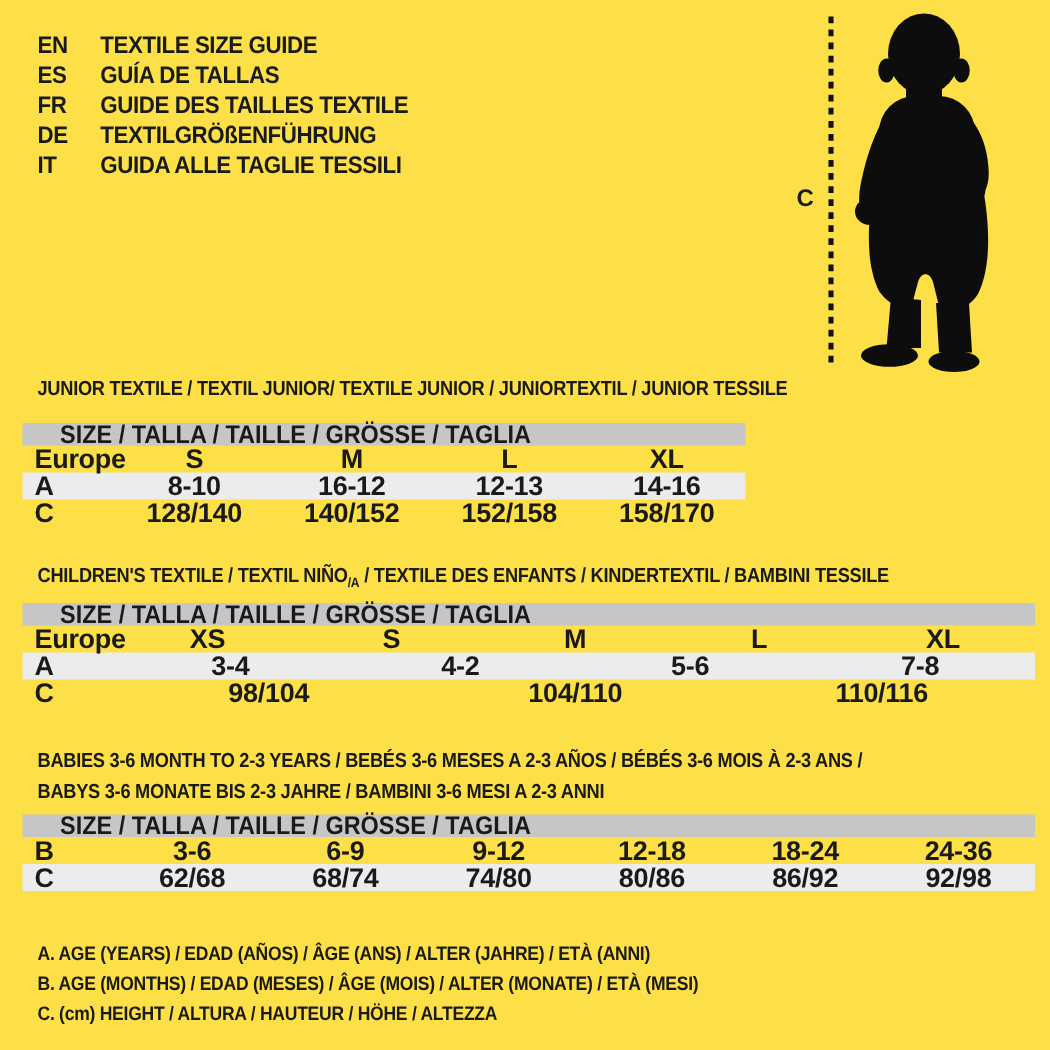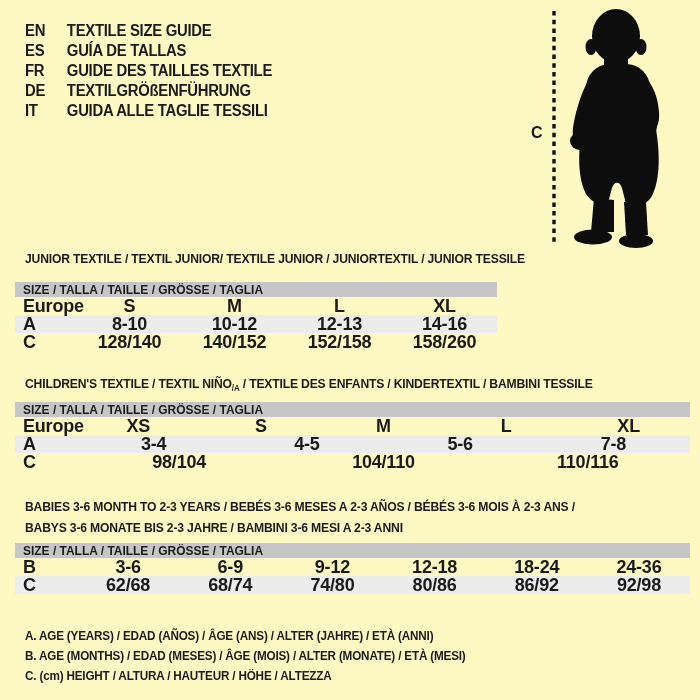--- a/index.html
+++ b/index.html
@@ -1,17 +1,17 @@
 <!DOCTYPE html>
 <html><head>
 <meta charset="utf-8">
 <style>
   html,body{margin:0;padding:0;background:#fff;}
   #canvas{
-    position:relative;width:700px;height:700px;background:#fef9c3;overflow:hidden;
+    position:relative;width:700px;height:700px;background:#fde047;overflow:hidden;
     font-family:"Liberation Sans",sans-serif;font-weight:bold;color:#1a1a1a;
   }
   
   .langs{position:absolute;left:25px;top:21px;font-size:16px;line-height:20px;
          letter-spacing:-0.3px;transform:scaleX(0.93);transform-origin:left top;}
   .lang-row{display:flex;}
   .lang-code{width:45px;}
   
   .figure-svg{position:absolute;left:528px;top:2px;}
   .c-label{position:absolute;left:531px;top:124px;font-size:16px;}
@@ -20,21 +20,21 @@
              white-space:nowrap;transform:scaleX(0.9);transform-origin:left top;}
   #title-junior{top:251px;}
   #title-children{top:376px;}
   #title-babies{top:496px;line-height:21px;}
   .subscript{font-size:9px;vertical-align:-3px;}
   
   .stable{position:absolute;left:15px;}
   #table-junior{top:282px;width:482px;}
   #table-children{top:402px;width:675px;}
   #table-babies{top:543px;width:675px;}
-  .size-bar{height:15px;background:#c6c6c6;font-size:13px;line-height:15px;padding-left:8px;}
+  .size-bar{height:15px;background:#c6c6c6;font-size:17px;line-height:15px;padding-left:25px;}
   .size-bar span{display:inline-block;transform:scaleX(0.92);transform-origin:left center;white-space:nowrap;}
   .trow{display:flex;height:18px;line-height:18px;font-size:18px;letter-spacing:-0.2px;}
   .trow.alt{background:#ececec;}
   .tlabel{width:62px;padding-left:8px;box-sizing:border-box;}
   .tcell{flex:1;text-align:center;}
   
   .footnotes{position:absolute;left:25px;top:626px;font-size:13px;line-height:20px;
              letter-spacing:-0.2px;transform:scaleX(0.9);transform-origin:left top;white-space:nowrap;}
 </style>
 </head>
@@ -102,30 +102,30 @@
     <div class="trow">
       <span class="tlabel">Europe</span>
       <span class="tcell">S</span>
       <span class="tcell">M</span>
       <span class="tcell">L</span>
       <span class="tcell">XL</span>
     </div>
     <div class="trow alt">
       <span class="tlabel">A</span>
       <span class="tcell">8-10</span>
-      <span class="tcell">10-12</span>
+      <span class="tcell">16-12</span>
       <span class="tcell">12-13</span>
       <span class="tcell">14-16</span>
     </div>
     <div class="trow">
       <span class="tlabel">C</span>
       <span class="tcell">128/140</span>
       <span class="tcell">140/152</span>
       <span class="tcell">152/158</span>
-      <span class="tcell">158/260</span>
+      <span class="tcell">158/170</span>
     </div>
   </div>
 
   <div class="sec-title" id="title-children">
     <span>CHILDREN'S TEXTILE / TEXTIL NIÑO</span><span class="subscript">/A</span><span> / TEXTILE DES ENFANTS / KINDERTEXTIL / BAMBINI TESSILE</span>
   </div>
   <div class="stable" id="table-children">
     <div class="size-bar">
       <span>SIZE / TALLA / TAILLE / GRÖSSE / TAGLIA</span>
     </div>
@@ -133,21 +133,21 @@
       <span class="tlabel">Europe</span>
       <span class="tcell">XS</span>
       <span class="tcell">S</span>
       <span class="tcell">M</span>
       <span class="tcell">L</span>
       <span class="tcell">XL</span>
     </div>
     <div class="trow alt">
       <span class="tlabel">A</span>
       <span class="tcell">3-4</span>
-      <span class="tcell">4-5</span>
+      <span class="tcell">4-2</span>
       <span class="tcell">5-6</span>
       <span class="tcell">7-8</span>
     </div>
     <div class="trow">
       <span class="tlabel">C</span>
       <span class="tcell">98/104</span>
       <span class="tcell">104/110</span>
       <span class="tcell">110/116</span>
     </div>
   </div>

